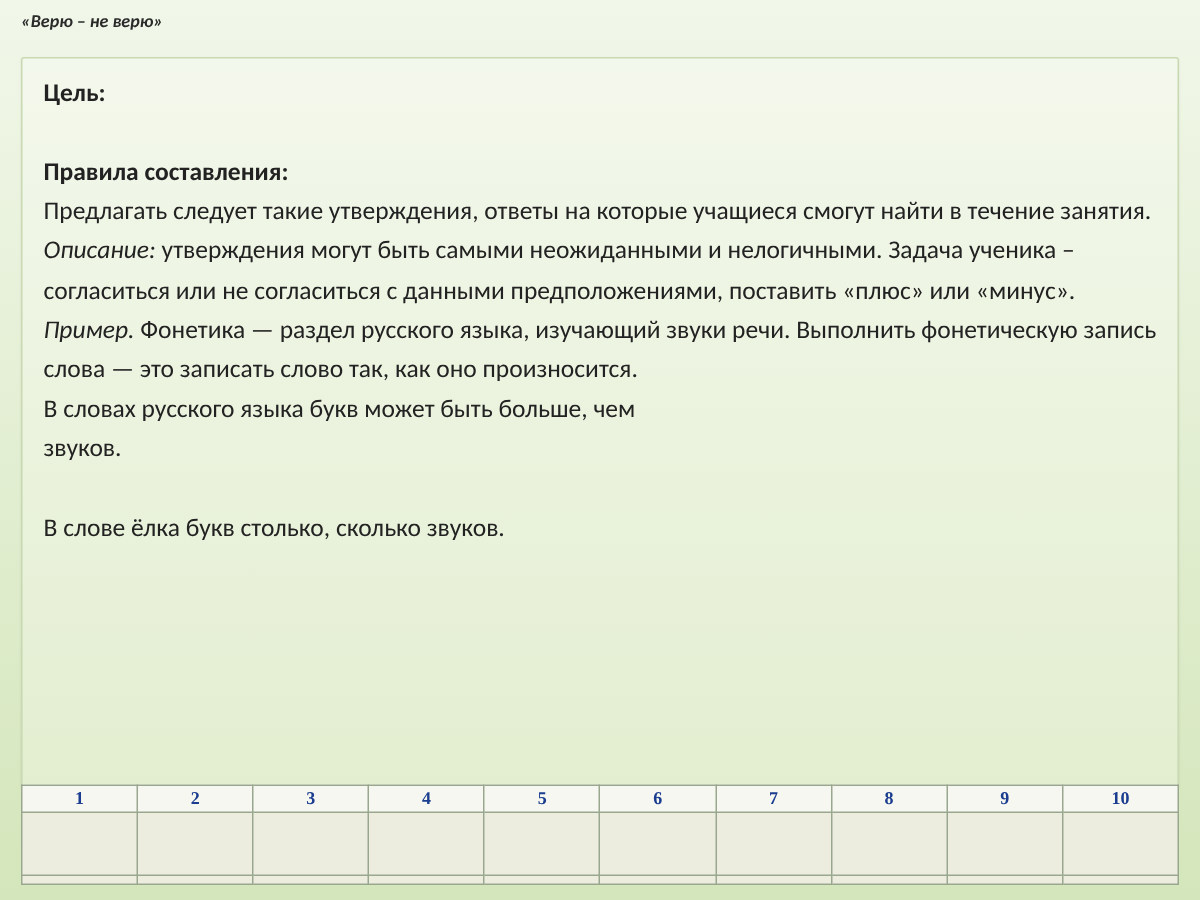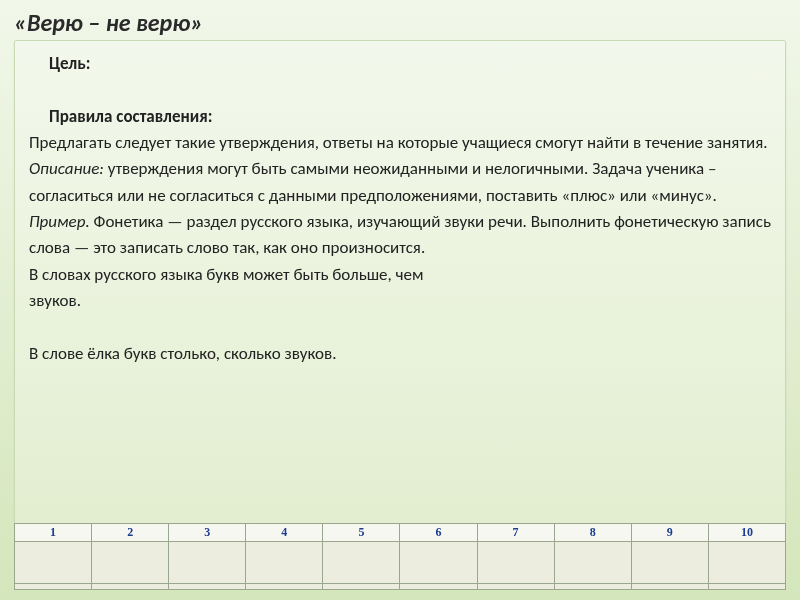--- a/index.html
+++ b/index.html
@@ -12,39 +12,39 @@
     overflow: hidden;
   }
   .page {
     width: 800px;
     height: 600px;
     background: linear-gradient(180deg, #f1f7e9 0%, #d4e6bb 100%);
     padding: 8px 14px 0 14px;
     position: relative;
   }
   .title {
-    font-size: 24px;
+    font-size: 12px;
     font-style: italic;
     font-weight: bold;
     color: #2a2a2a;
-    margin-bottom: 3px;
+    margin-bottom: 16px;
   }
   .content-box {
     background: linear-gradient(180deg, #f3f8ec 0%, #e3eed0 100%);
     border: 1px solid #c9d9b4;
     border-radius: 2px;
     padding: 10px 14px 8px 14px;
     box-shadow: 0 1px 2px rgba(0,0,0,0.08);
     font-size: 17px;
     line-height: 1.55;
     color: #222;
     height: 487px;
     overflow: hidden;
   }
-  .bold { font-weight: bold; margin-left: 20px; }
+  .bold { font-weight: bold; }
   .bolditalic { font-weight: normal; font-style: italic; }
   .table-wrap {
     position: absolute;
     left: 14px;
     bottom: 10px;
     width: 772px;
   }
   table {
     width: 100%;
     border-collapse: collapse;

